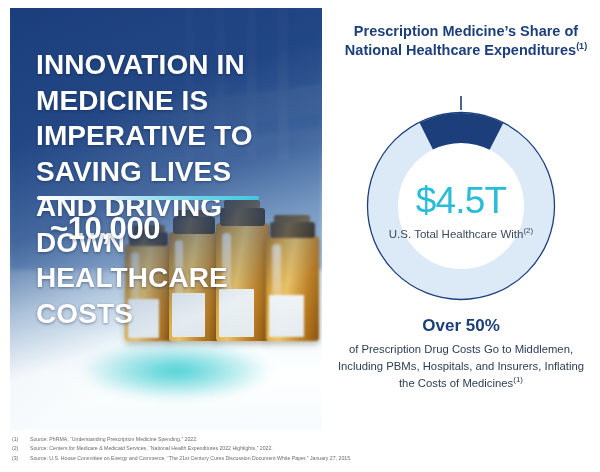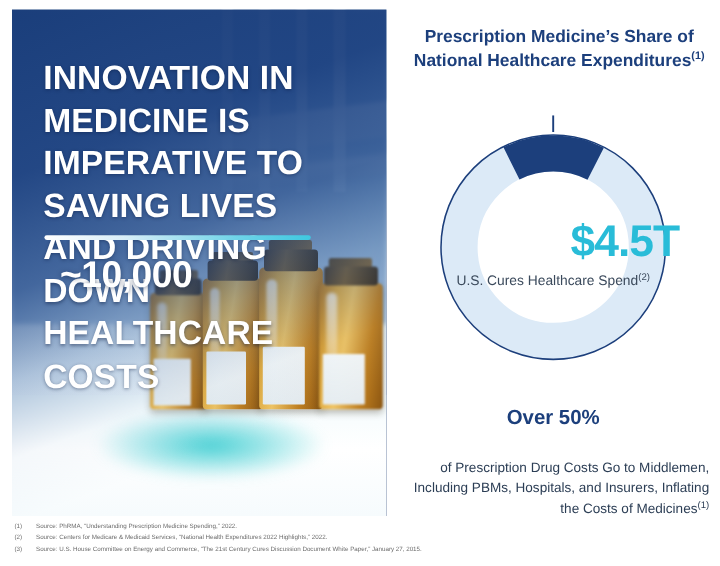--- a/index.html
+++ b/index.html
@@ -98,39 +98,39 @@
   .right-panel{position:absolute;left:325px;top:8px;width:272px;height:424px;}
   .r-title{
     position:absolute;left:5px;top:14px;width:272px;text-align:center;
     color:#1c3f7c;font-size:14.5px;font-weight:bold;line-height:1.32;
   }
   .r-title sup{font-size:9px;}
   .donut-wrap{position:absolute;left:50%;top:88px;transform:translateX(-50%);
     width:210px;height:212px;}
   .donut-wrap svg{display:block;}
   .center-big{
-    position:absolute;left:0;top:84px;width:210px;text-align:right;
-    color:#29bcd8;font-size:37px;font-weight:bold;letter-spacing:-.8px;
+    position:absolute;left:0;top:84px;width:210px;text-align:center;
+    color:#29bcd8;font-size:37px;font-weight:normal;letter-spacing:-.8px;
   }
   .center-sub{
     position:absolute;left:0;top:130px;width:210px;text-align:center;
     color:#3b4a5c;font-size:11.5px;line-height:1.36;
   }
   .center-sub sup{font-size:8px;}
   .pct-label{
     position:absolute;left:0;top:24px;width:210px;text-align:right;
     color:#ffffff;font-size:12.5px;font-weight:bold;
   }
   .callout-big{
     position:absolute;left:0;top:308px;width:272px;text-align:center;
-    color:#1c3f7c;font-size:17px;font-weight:bold;margin-top:22px;
+    color:#1c3f7c;font-size:17px;font-weight:bold;
   }
   .callout-sub{
-    position:absolute;left:6px;top:333px;width:260px;text-align:right;
-    color:#2c3e55;font-size:11.3px;line-height:1.48;margin-top:41px;
+    position:absolute;left:6px;top:333px;width:260px;text-align:center;
+    color:#2c3e55;font-size:11.3px;line-height:1.48;
   }
   .callout-sub sup{font-size:8px;}
 
   
   .footnotes{position:absolute;left:12px;top:436px;width:576px;}
   .fn-row{display:flex;align-items:flex-start;margin-bottom:1.5px;}
   .fn-num{width:18px;flex:none;color:#6b6b6b;font-size:5.2px;line-height:1.5;}
   .fn-txt{color:#6b6b6b;font-size:5.2px;line-height:1.5;white-space:nowrap;}
 </style>
 </head>
@@ -195,21 +195,21 @@
         <circle cx="105" cy="110" r="78" fill="none" stroke="#dceaf7" stroke-width="30"></circle>
 
         <circle cx="105" cy="110" r="93.5" fill="none" stroke="#1c3f7c" stroke-width="1.3"></circle>
 
         <path d="M 105 110 L 45.28 60.30 A 78 78 0 0 1 148.45 48.69 Z" fill="none" stroke="#1c3f7c" stroke-width="30" stroke-dasharray="73.5 416.5" stroke-dashoffset="0" style="display:none"></path>
         <circle cx="105" cy="110" r="78" fill="none" stroke="#1c3f7c" stroke-width="30" stroke-dasharray="73.5 416.5" stroke-dashoffset="36.75" transform="rotate(-90 105 110)"></circle>
       </svg>
       <div class="pct-label">&lt;15%</div>
       <div class="center-big">$4.5T</div>
       <div class="center-sub">
-        <span>U.S. Cures Healthcare Spend</span><sup>(2)</sup>
+        <span>U.S. Total Healthcare With</span><sup>(2)</sup>
       </div>
     </div>
 
     <div class="callout-big">Over 50%</div>
     <div class="callout-sub">
       <span>of Prescription Drug Costs Go to Middlemen, Including PBMs, Hospitals, and Insurers, Inflating the Costs of Medicines</span><sup>(1)</sup>
     </div>
   </div>
 
   <div class="footnotes">

